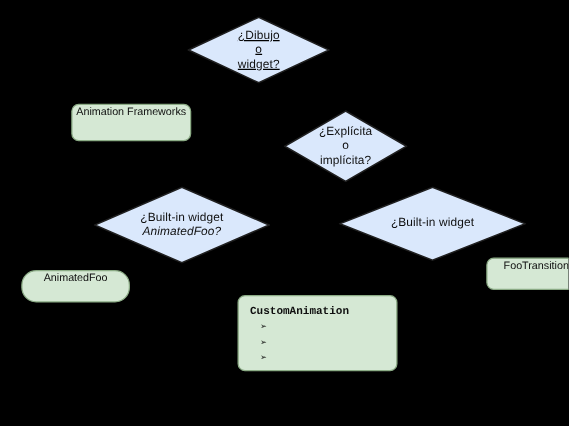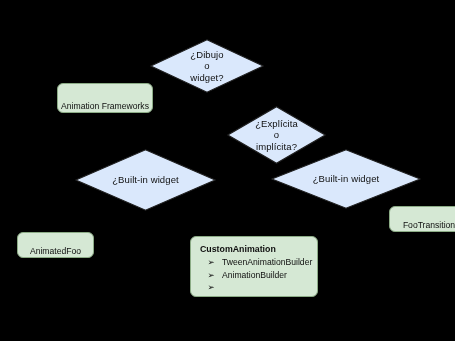--- a/index.html
+++ b/index.html
@@ -44,21 +44,21 @@
 
   
   .gbox {
     position: absolute;
     background: #d5e8d4;
     border: 1px solid #8bab85;
     border-radius: 6px;
     box-sizing: border-box;
     display: flex;
     flex-direction: column;
-    justify-content: flex-end;
+    justify-content: flex-start;
     color: #0f0f0f;
     font-size: 8.6px;
     line-height: 11.5px;
   }
   .gbox .gline { text-align: center; white-space: pre; }
 
   
   #custom-animation-box {
     padding: 6px 8px 6px 9px;
     justify-content: flex-start;
@@ -83,71 +83,69 @@
     text-align: center;
     font-size: 8.5px;
     color: #0f0f0f;
   }
 </style>
 </head>
 <body>
 
 <div id="canvas">
 
-  <div class="diamond" style="left:150px; top:39px; width:114px; height:54px;">
+  <div class="diamond" style="left:150px; top:13px; width:114px; height:54px;text-decoration:underline;">
     <svg class="shape" viewBox="0 0 114 54" preserveAspectRatio="none">
       <polygon points="57,0.8 113.2,27 57,53.2 0.8,27" fill="#dae8fc" stroke="#1f1f1f" stroke-width="1.2"></polygon>
     </svg>
     <div class="dlabel"><span>¿Dibujo</span><br><span>o</span><br><span>widget?</span></div>
   </div>
 
   <div class="gbox" style="left:57px; top:83px; width:96px; height:30px;">
     <div class="gline">Animation Frameworks</div>
   </div>
 
-  <div class="diamond" style="left:227px; top:106px; width:99px; height:58px;">
+  <div class="diamond" style="left:227px; top:88px; width:99px; height:58px;">
     <svg class="shape" viewBox="0 0 99 58" preserveAspectRatio="none">
       <polygon points="49.5,0.8 98.2,29 49.5,57.2 0.8,29" fill="#dae8fc" stroke="#1f1f1f" stroke-width="1.2"></polygon>
     </svg>
     <div class="dlabel"><span>¿Explícita</span><br><span>o</span><br><span>implícita?</span></div>
   </div>
 
   <div class="diamond" style="left:75px; top:149px; width:141px; height:62px;">
     <svg class="shape" viewBox="0 0 141 62" preserveAspectRatio="none">
       <polygon points="70.5,0.8 140.2,31 70.5,61.2 0.8,31" fill="#dae8fc" stroke="#1f1f1f" stroke-width="1.2"></polygon>
     </svg>
-    <div class="dlabel"><span>¿Built-in widget</span><br></div>
+    <div class="dlabel"><span>¿Built-in widget</span><br><span class="it">AnimatedFoo?</span></div>
   </div>
 
   <div class="diamond" style="left:271px; top:149px; width:150px; height:60px;">
     <svg class="shape" viewBox="0 0 150 60" preserveAspectRatio="none">
       <polygon points="75,0.8 149.2,30 75,59.2 0.8,30" fill="#dae8fc" stroke="#1f1f1f" stroke-width="1.2"></polygon>
     </svg>
     <div class="dlabel"><span>¿Built-in widget</span><br></div>
   </div>
 
-  <div class="gbox" style="left:17px; top:232px; width:77px; height:26px;">
+  <div class="gbox" style="left:17px; top:216px; width:87px; height:26px;border-radius:12px;">
     <div class="gline">AnimatedFoo</div>
   </div>
 
   <div class="gbox" style="left:389px; top:206px; width:80px; height:26px;">
     <div class="gline">FooTransition</div>
   </div>
 
-  <div class="gbox" id="custom-animation-box" style="left:190px; top:236px; width:128px; height:61px;">
+  <div class="gbox" id="custom-animation-box" style="left:190px; top:236px; width:128px; height:61px;font-family:Liberation Mono, monospace;">
     <div class="ca-title">CustomAnimation</div>
 
     <div class="ca-item">
       <span class="ca-bullet">➢</span>
-      <span>TweenAnimationBuilder</span>
     </div>
 
     <div class="ca-item">
       <span class="ca-bullet">➢</span>
-      <span>AnimationBuilder</span>
     </div>
 
     <div class="ca-item">
       <span class="ca-bullet">➢</span>
     </div>
   </div>
 
 </div>
 
 </body></html>

